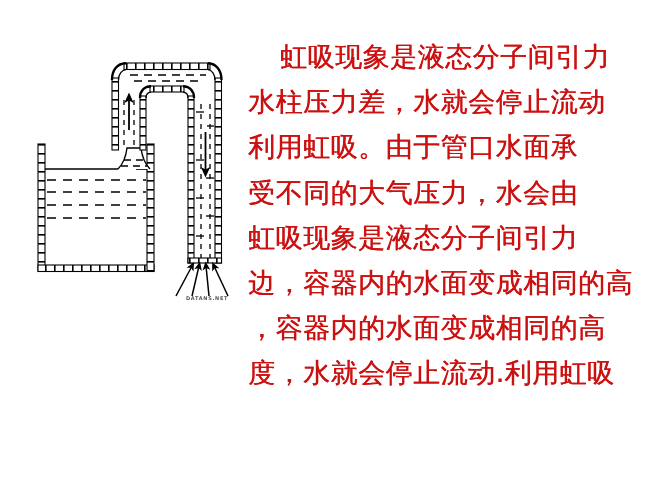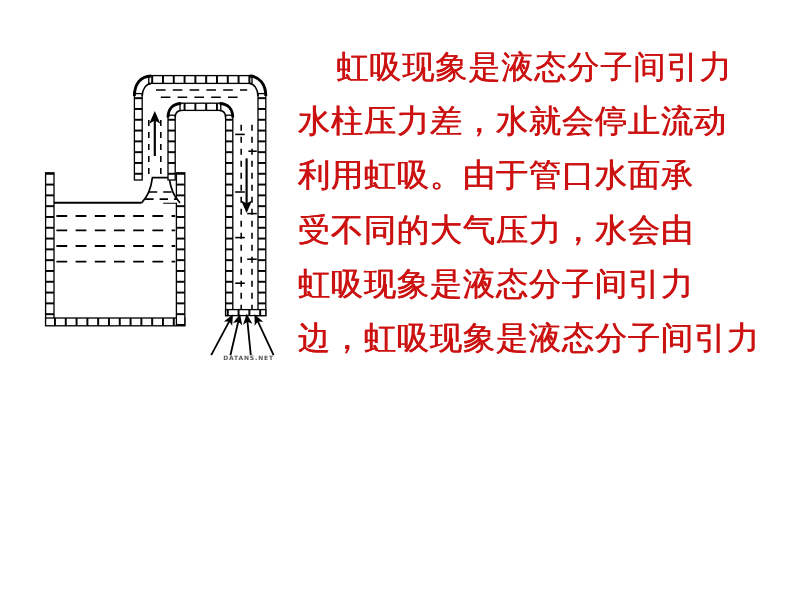--- a/index.html
+++ b/index.html
@@ -195,16 +195,18 @@
       <text class="watermark-text" x="186" y="300">DATANS.NET</text>
     </svg>
   </div>
 
   <div id="text-panel">
     <p class="para-line first-line">虹吸现象是液态分子间引力</p>
     <p class="para-line">水柱压力差，水就会停止流动</p>
     <p class="para-line">利用虹吸。由于管口水面承</p>
     <p class="para-line">受不同的大气压力，水会由</p>
     <p class="para-line">虹吸现象是液态分子间引力</p>
-    <p class="para-line">边，虹吸现象是液态分子间引力</p>
+    <p class="para-line">边，容器内的水面变成相同的高</p>
+    <p class="para-line">，容器内的水面变成相同的高</p>
+    <p class="para-line">度，水就会停止流动.利用虹吸</p>
   </div>
 
 </div>
 
 </body></html>

